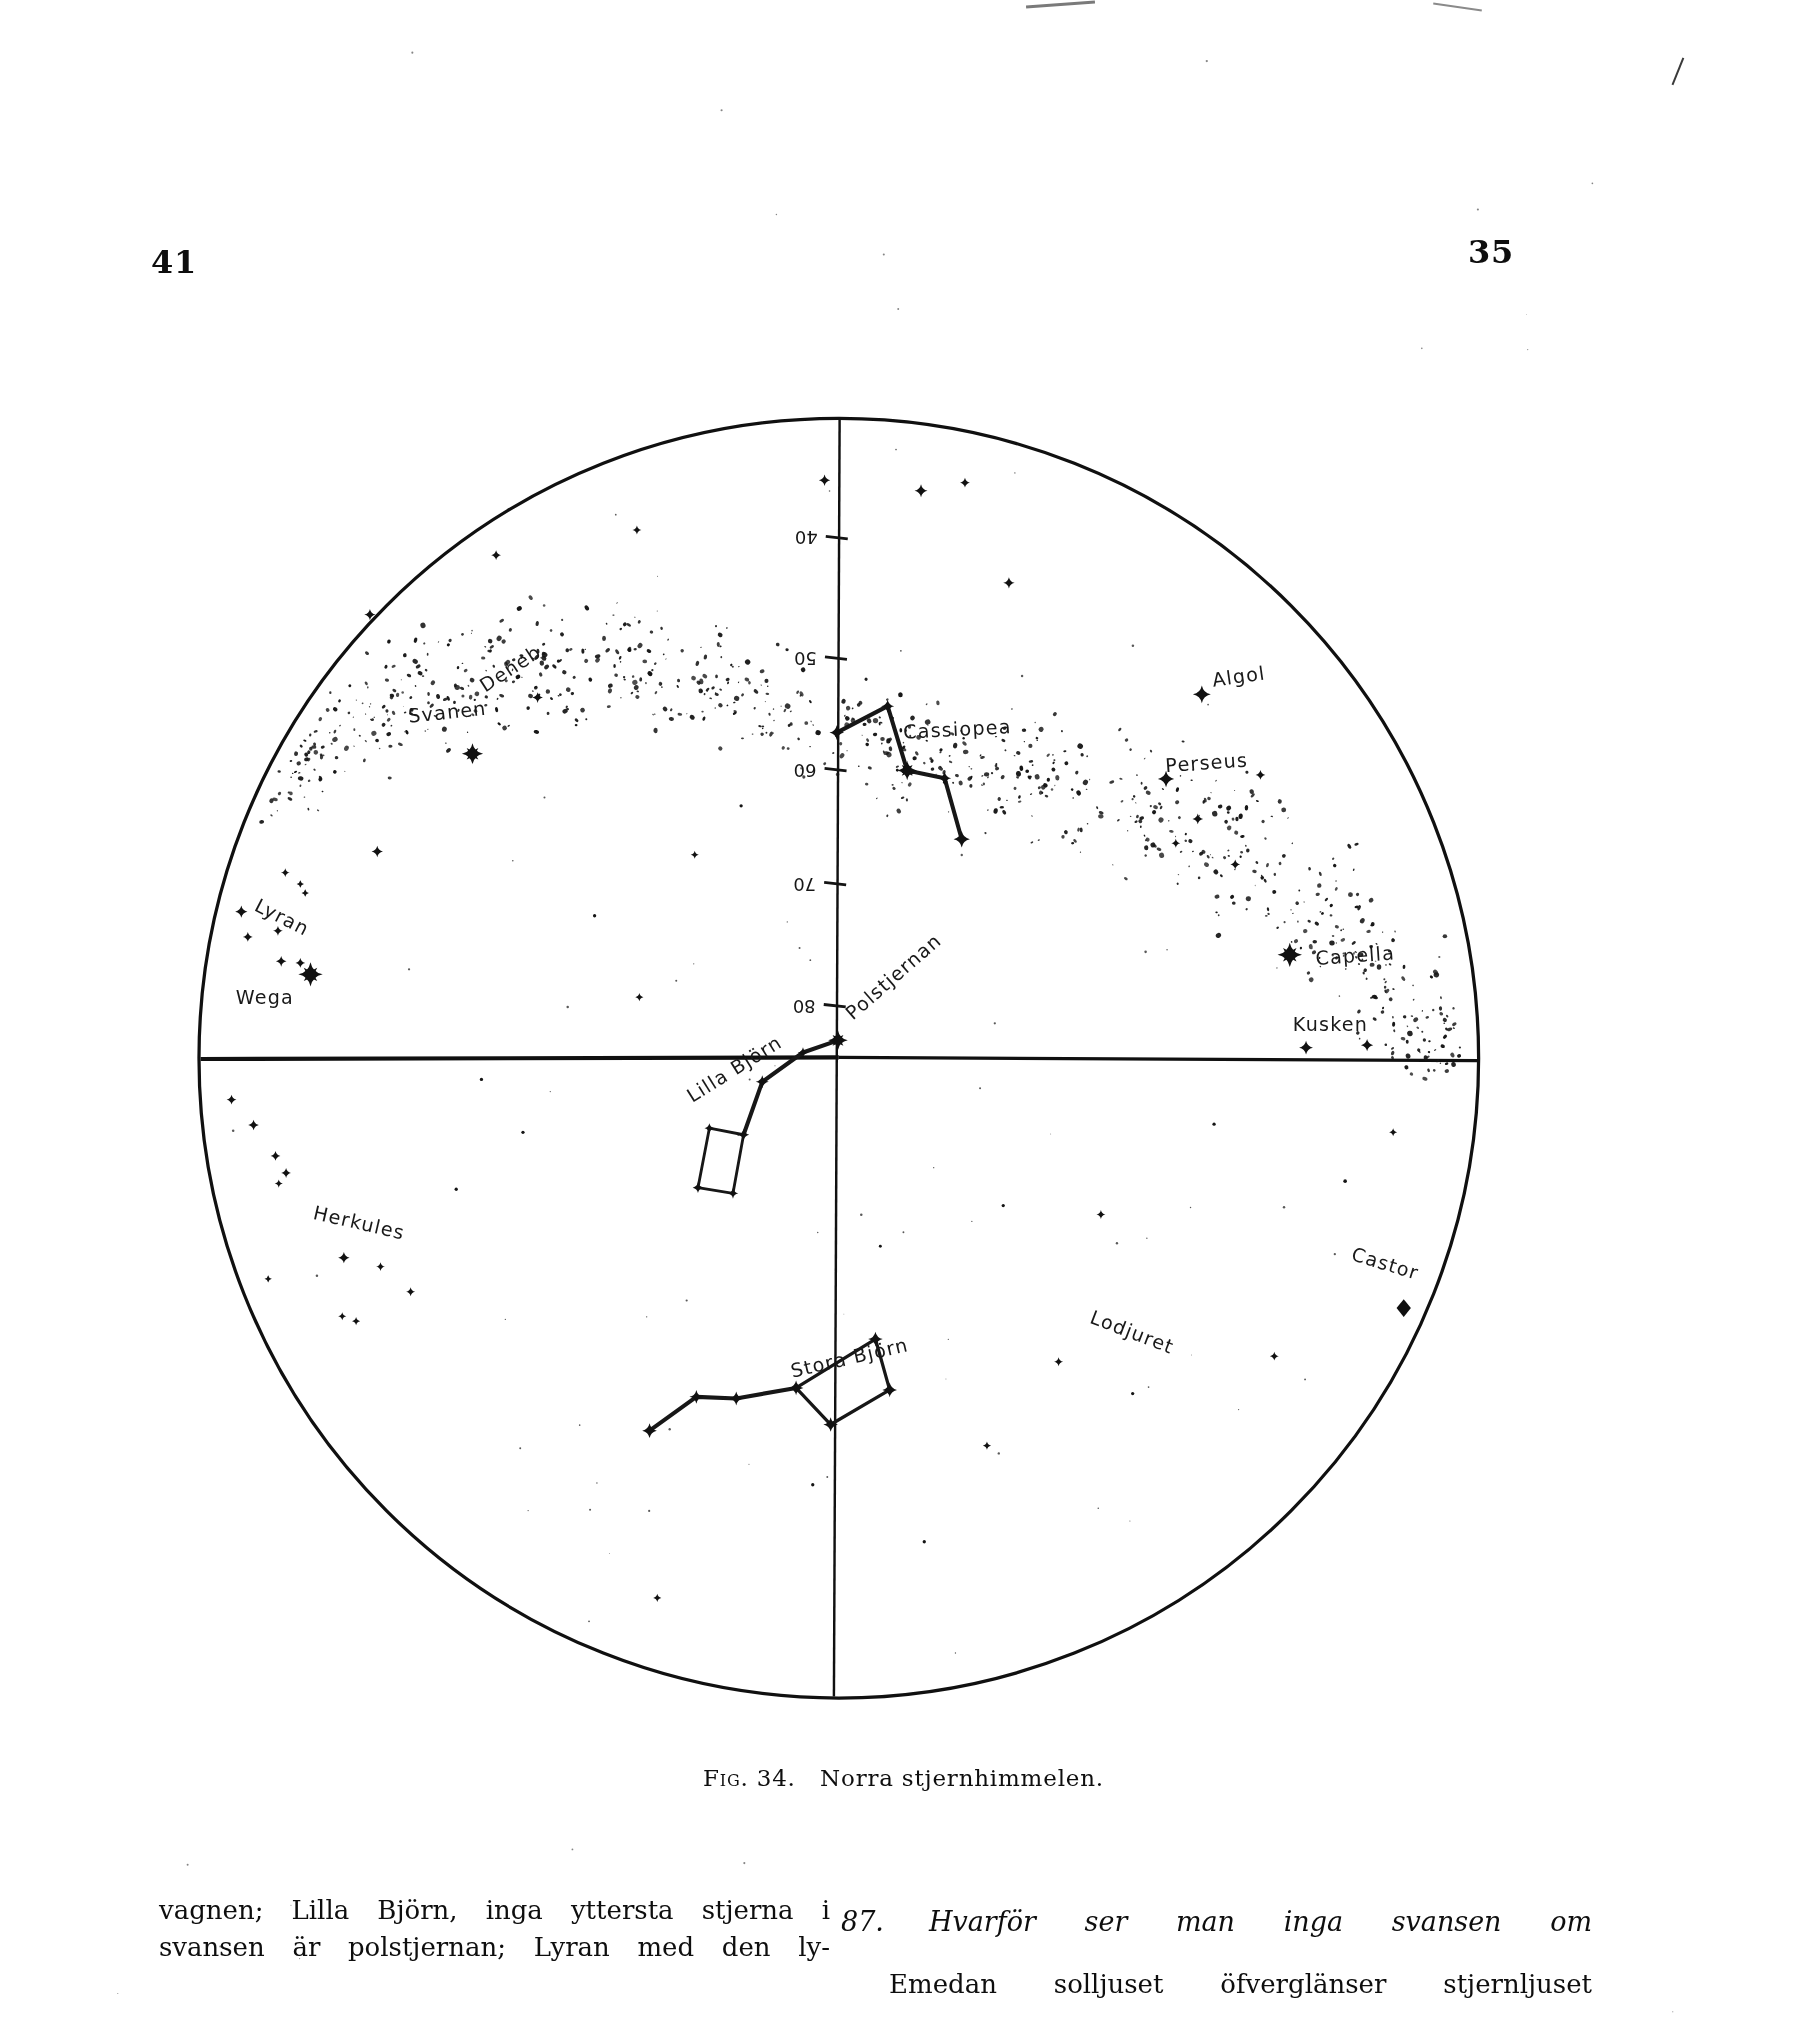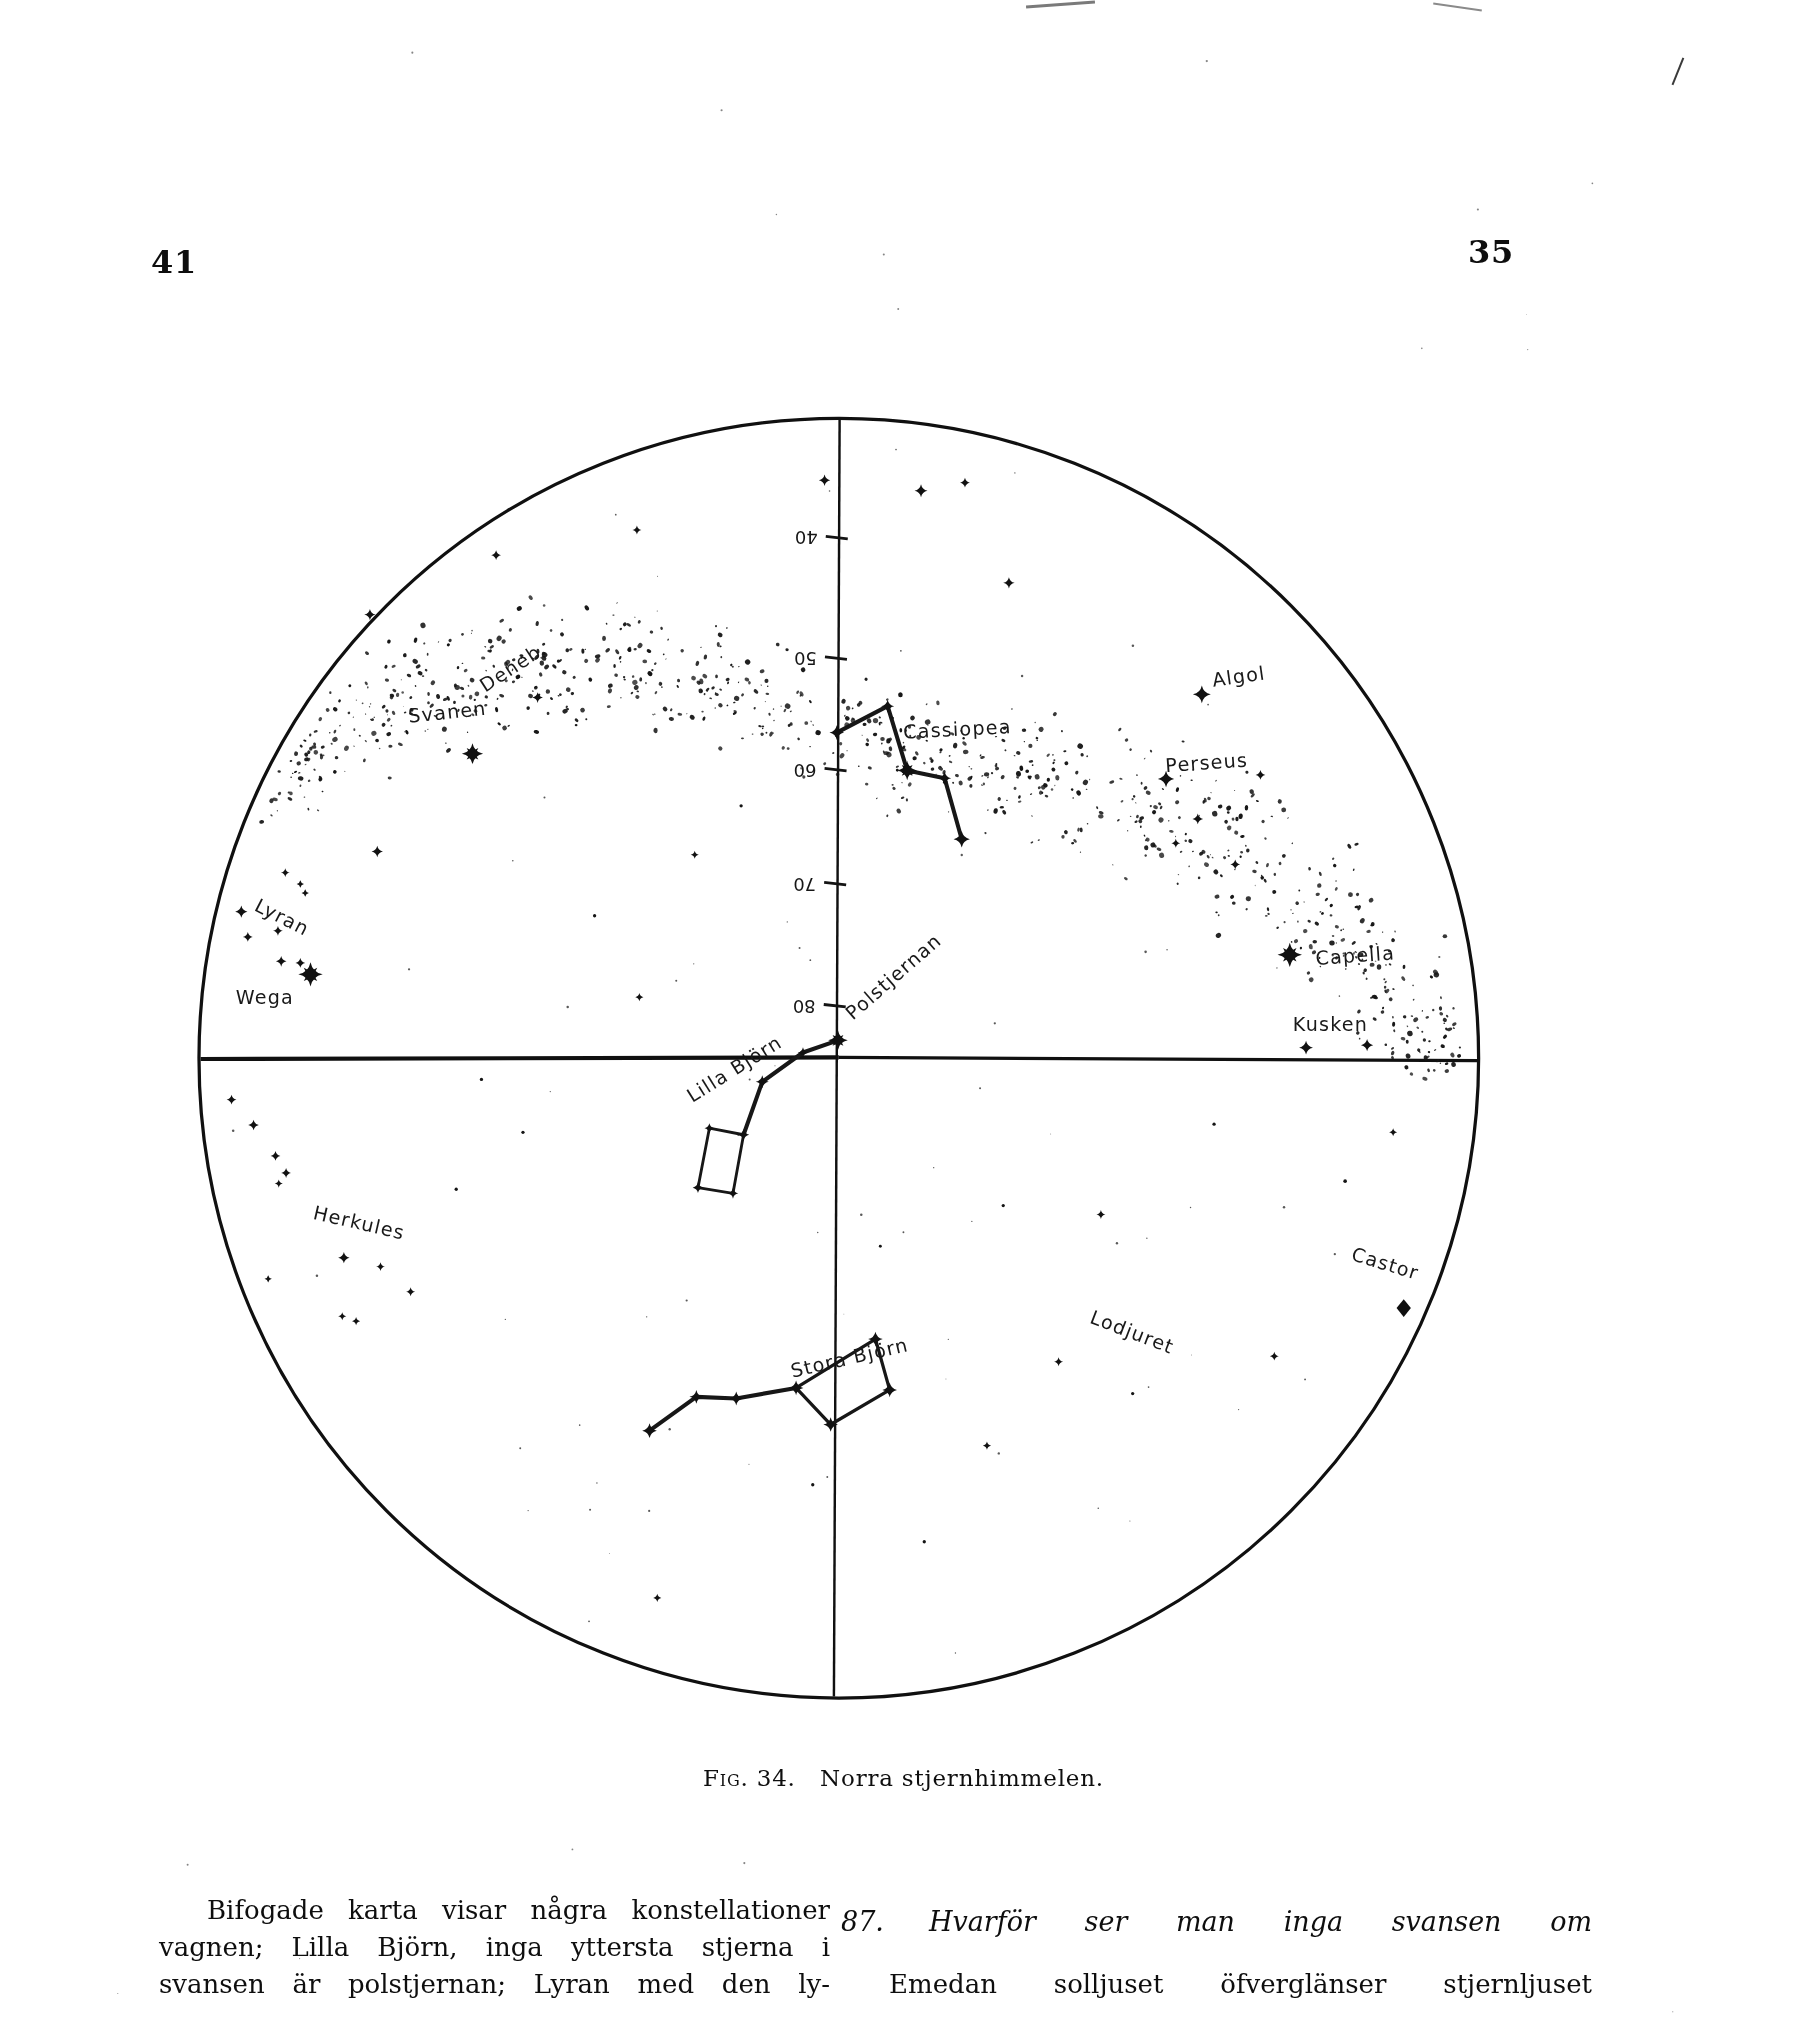--- a/index.html
+++ b/index.html
@@ -1160,21 +1160,20 @@
     <text transform="translate(3398,3120) rotate(17)">Castor</text>
   </g>
 </svg>
 
 <div class="caption">
   <span class="sc">Fig. 34.</span>&nbsp;&nbsp;
   <span>Norra stjernhimmelen.</span>
 </div>
 
 <div class="col" id="col-left">
-  <div class="bline indent">Bifogade karta visar några konstellationer</div>
   <div class="bline">vagnen; Lilla Björn, inga yttersta stjerna i</div>
   <div class="bline">svansen är polstjernan; Lyran med den ly-</div>
 
 </div>
 
 <div class="col" id="col-right">
   <div class="headline">
     <span class="num">87.</span>
     <span class="rest">Hvarför ser man inga svansen om</span>
   </div>

